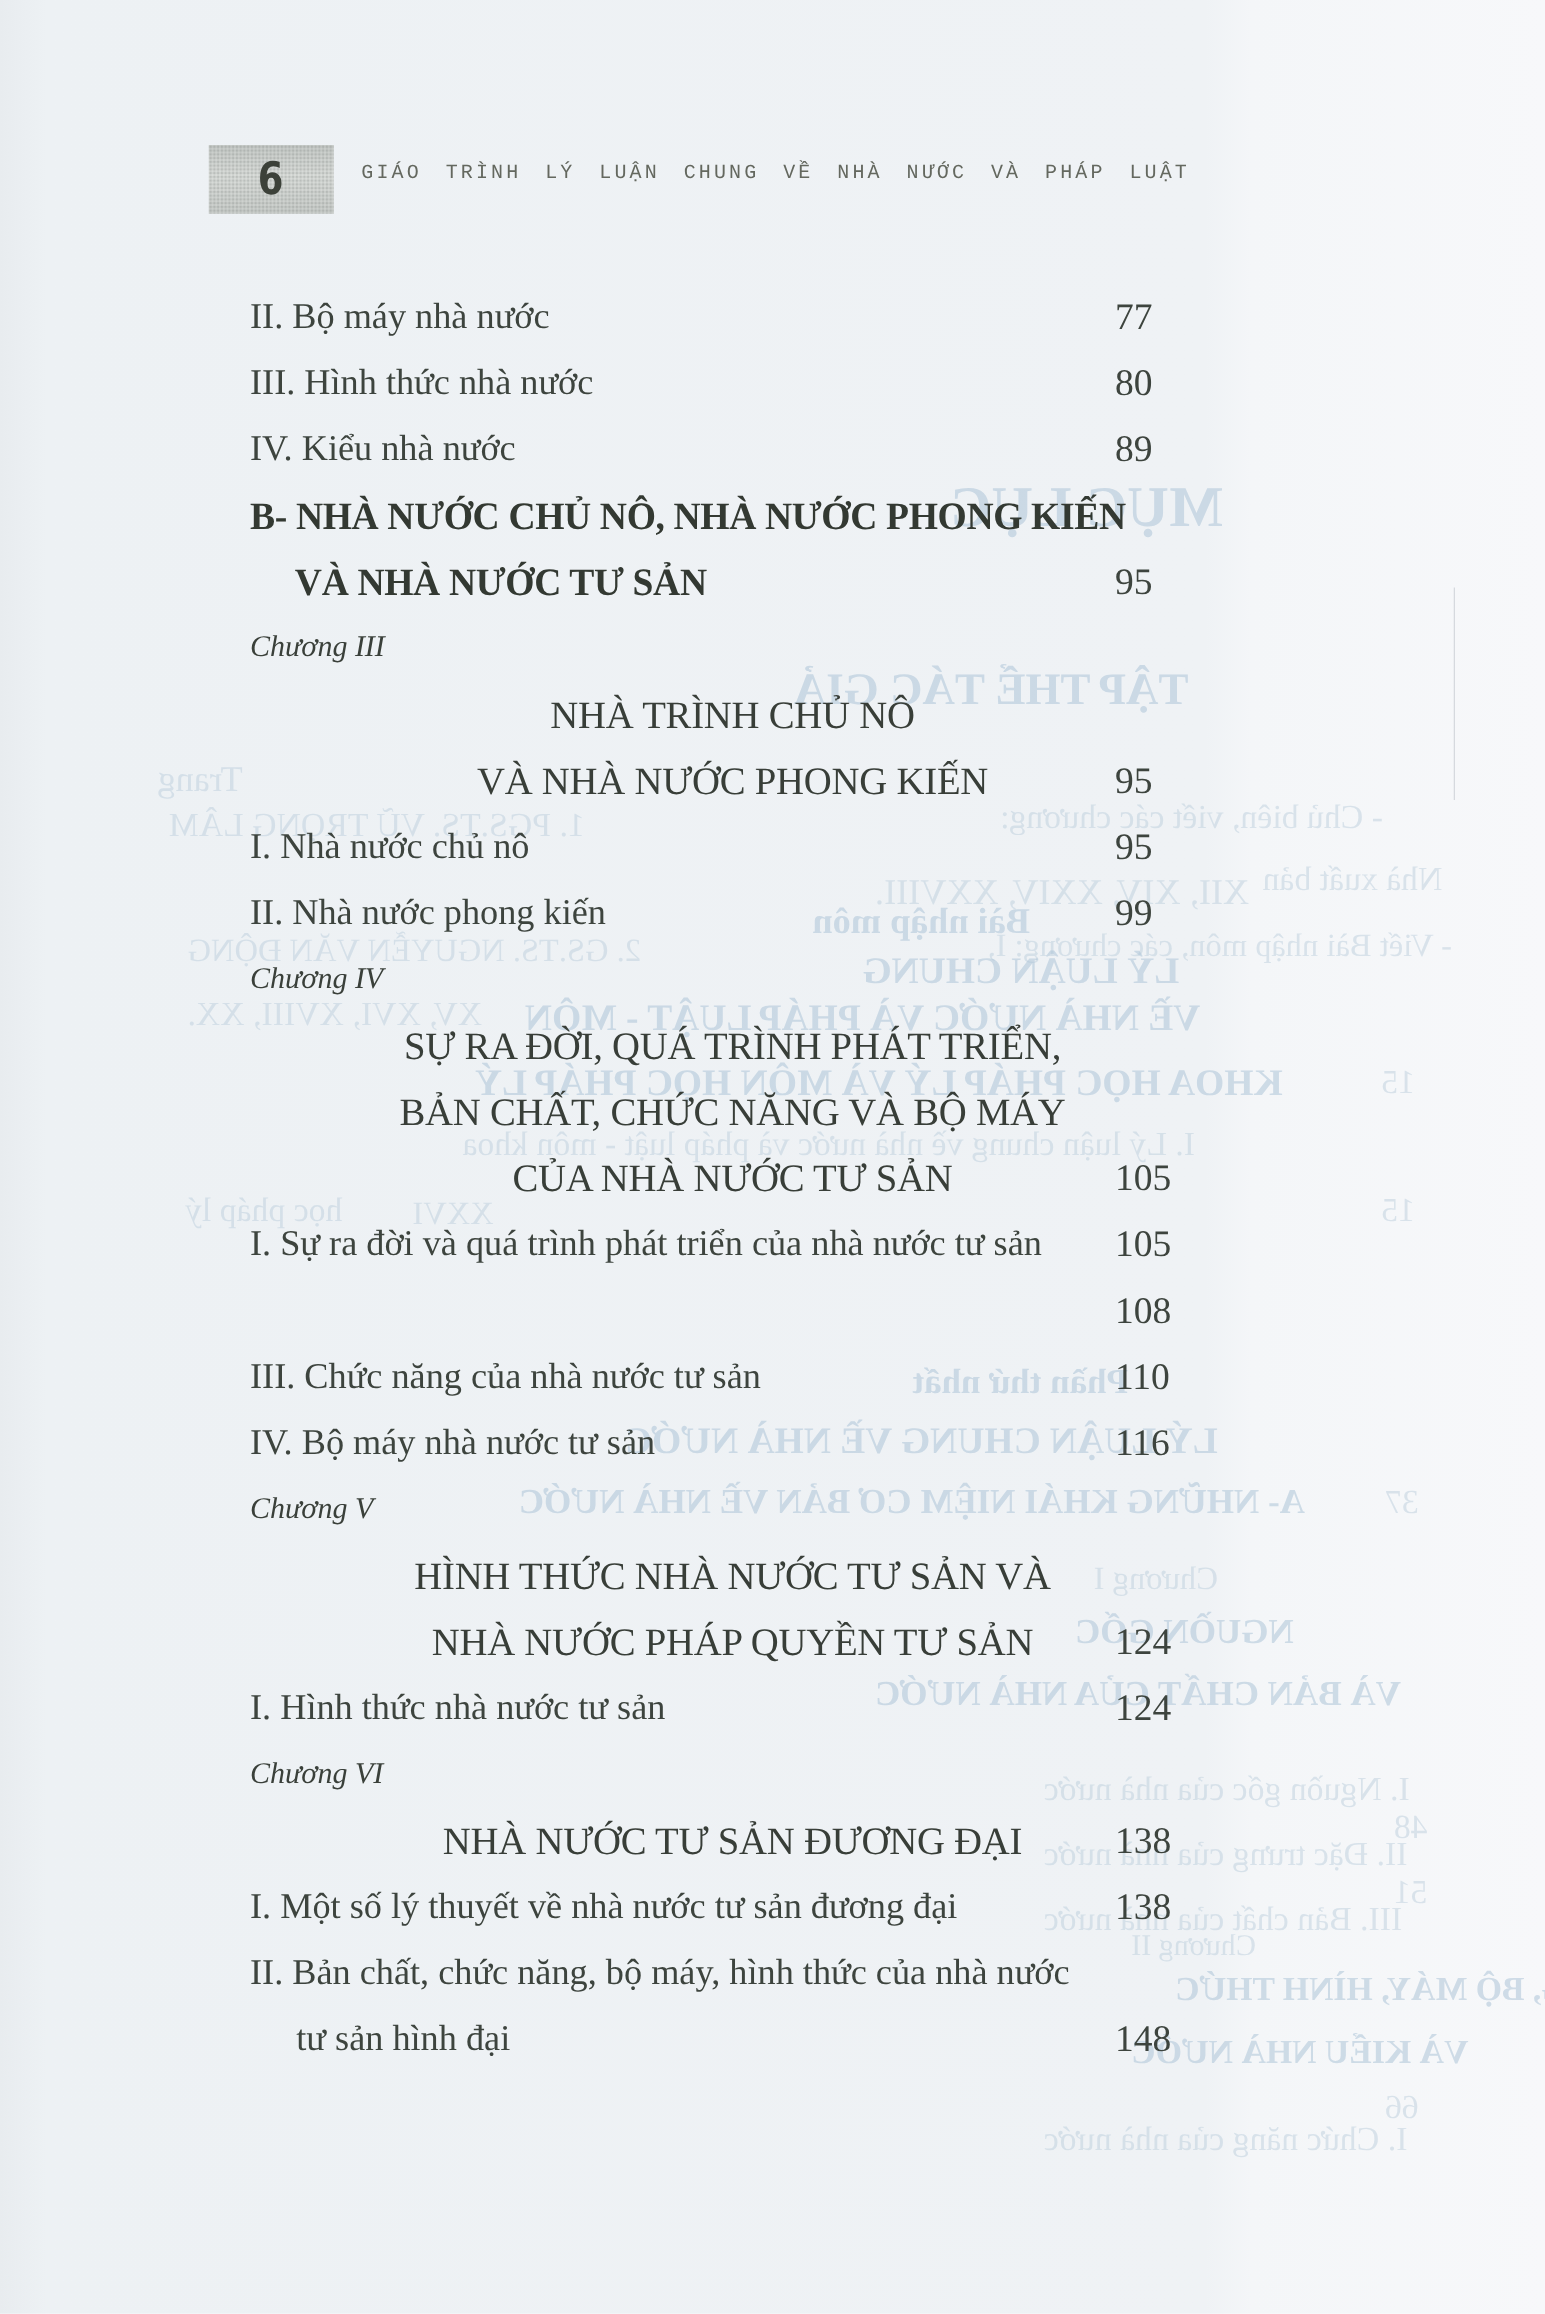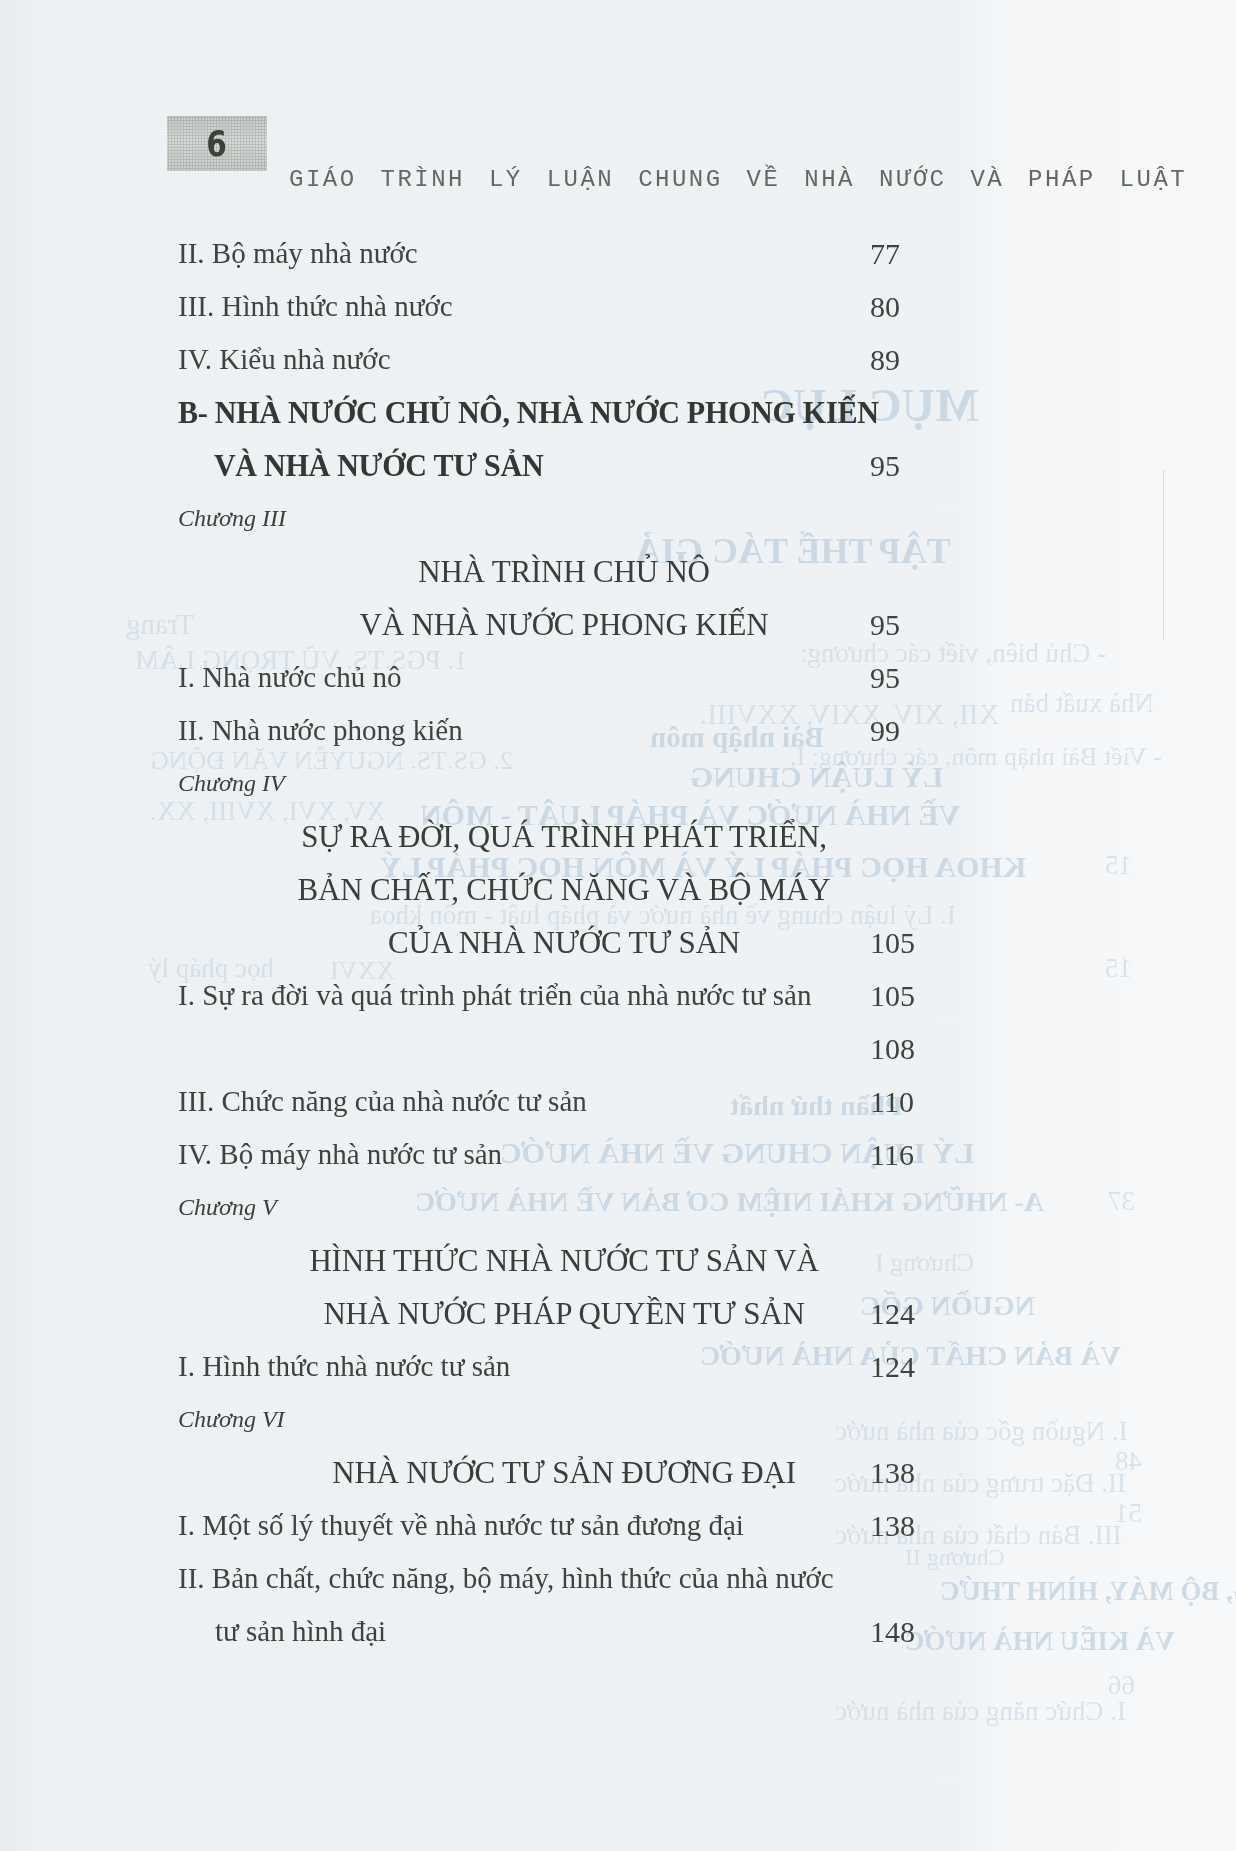--- a/index.html
+++ b/index.html
@@ -17,33 +17,32 @@
     background-size:3px 3px,100% 100%;
     display:flex;align-items:center;justify-content:center;
   }
   .pgnum-box .digit{
     font-family:"DejaVu Sans","Liberation Sans",sans-serif;
     font-weight:700;font-size:36px;color:#3c4139;transform:scaleX(.82);
   }
   .running-title{
     position:absolute;left:289px;top:129px;
     font-family:"Liberation Mono","DejaVu Sans Mono",monospace;
-    font-size:24px;letter-spacing:2.5px;word-spacing:7px;color:#64685f;
+    font-size:16px;letter-spacing:2.5px;word-spacing:7px;color:#64685f;
     white-space:nowrap;
-    margin-top:37px;
   }
   
   .bleed{
     position:absolute;transform:scaleX(-1);white-space:nowrap;
     color:#bdcfdd;opacity:.5;line-height:1;
   }
   .bleed.b{color:#aec5d8;opacity:.55;font-weight:700;}
   .scratch{position:absolute;left:1163px;top:470px;width:1px;height:170px;background:rgba(140,150,158,.3);}
   
-  #toc{position:absolute;left:0;top:227px;width:1104px;}
+  #toc{position:absolute;left:0;top:227px;width:1104px;padding-left:22px;}
   .row{position:relative;height:53px;}
   .row .txt{
     display:block;margin-left:178px;width:772px;
     font-size:29px;line-height:53px;color:#3d443e;white-space:nowrap;
   }
   .row .num{
     position:absolute;top:0;right:124px;width:110px;text-align:left;
     font-size:30px;line-height:53px;color:#3d443e;
   }
   .row.item-cont .txt{padding-left:37px;}

